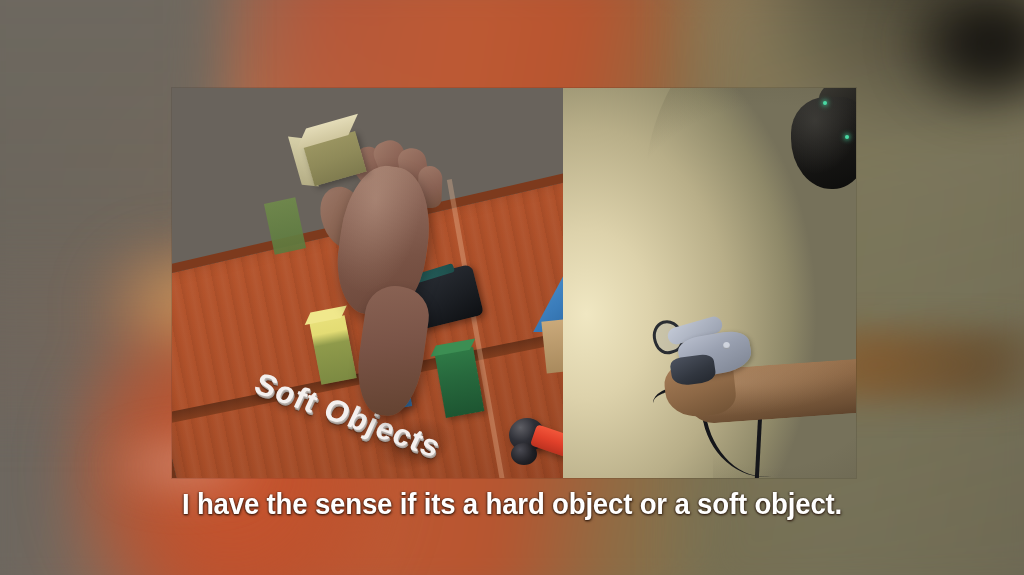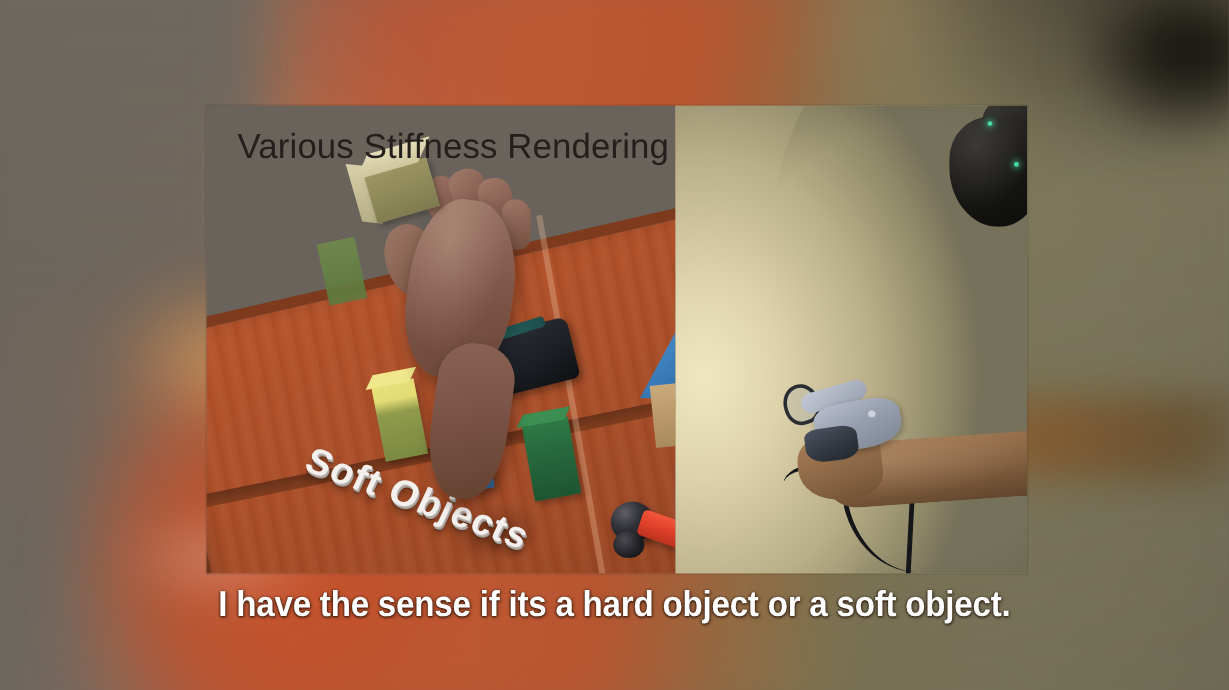--- a/index.html
+++ b/index.html
@@ -517,21 +517,20 @@
       <div class="hand-thumb"></div>
       <div class="hand-palm"></div>
       <div class="hand-wrist"></div>
       <div class="grab-box">
         <div class="gb-side"></div>
         <div class="gb-front"></div>
         <div class="gb-top"></div>
       </div>
     </div>
 
-    <div id="vr-title">Various Stiffness Rendering</div>
   </div>
 
   <div id="real-panel">
     <div class="wall-shadow"></div>
     <div class="wall-shadow2"></div>
 
     <div class="headset">
       <div class="hs-strap"></div>
       <div class="hs-body"></div>
       <div class="hs-led led-a"></div>

